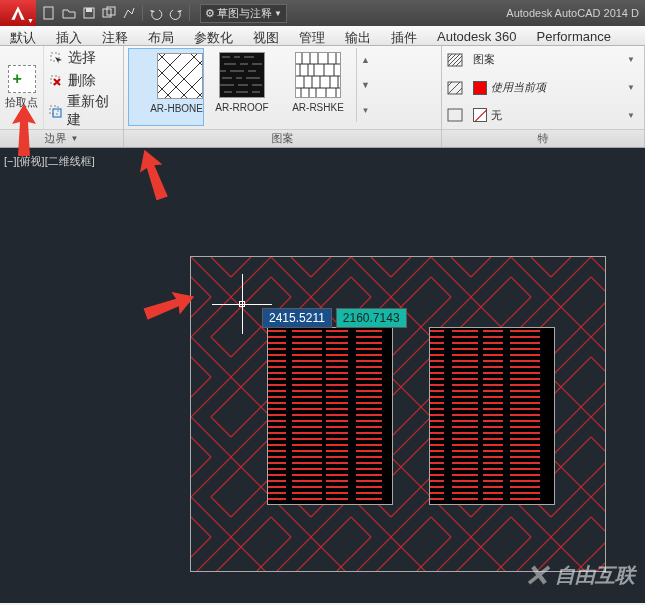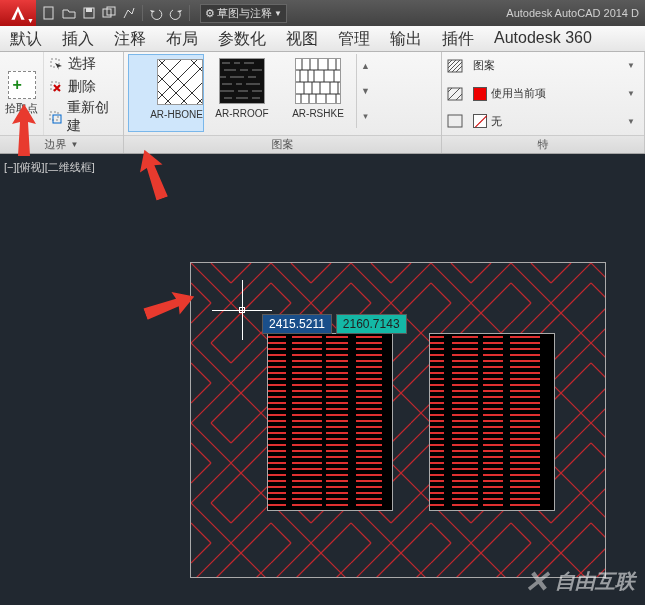--- a/index.html
+++ b/index.html
@@ -8,21 +8,21 @@
 .titlebar { height: 26px; background: linear-gradient(#5a5a5a,#424242); display: flex; align-items: center; color: #ccc; font-size: 11px; }
 .logo { width: 36px; height: 26px; background: linear-gradient(#e93a3a,#b01010); color: #fff; display: flex; align-items: center; justify-content: center; position: relative; }
 .logo svg { width: 20px; height: 20px; }
 .logo .chev { position:absolute; right:2px; bottom:2px; font-size:7px; color:#fff;}
 .qat { display: flex; gap: 2px; padding: 0 4px; }
 .qat-btn { width: 18px; height: 18px; display:flex; align-items:center; justify-content:center; color:#ddd; cursor:pointer; }
 .qat-sep { width:1px; height:16px; background:#666; margin:0 2px; align-self:center;}
 .ws-combo { margin-left:4px; display:flex; align-items:center; gap:2px; background:#3a3a3a; border:1px solid #666; padding:1px 4px; font-size:11px; color:#ddd; cursor:pointer;}
 .title-text { margin-left:auto; margin-right:6px; font-size:11px; color:#d0d0d0;}
 
-.menubar { height: 26px; background: linear-gradient(#fafafa,#e6e6e6); border-bottom:1px solid #b5b5b5; display:flex; font-size:16px; color:#333;}
+.menubar { height: 20px; background: linear-gradient(#fafafa,#e6e6e6); border-bottom:1px solid #b5b5b5; display:flex; font-size:13px; color:#333;}
 .menubar .mi { padding:3px 10px; cursor:pointer;}
 
 .ribbon { height: 102px; background: linear-gradient(#f7f7f7,#e9e9e9); border-bottom:1px solid #a5a5a5; display:flex;}
 .panel { border-right:1px solid #c5c5c5; display:flex; flex-direction:column;}
 .panel-body { flex:1; display:flex;}
 .panel-title { height:18px; background:linear-gradient(#e6e6e6,#d9d9d9); font-size:11px; color:#555; display:flex; align-items:center; justify-content:center; border-top:1px solid #ccc; cursor:pointer;}
 .panel-title .pchev { margin-left:4px; font-size:8px;}
 
 .p-boundary { width: 124px; }
 .pickpt { width:44px; display:flex; flex-direction:column; align-items:center; justify-content:center; gap:2px; font-size:11px; color:#333; cursor:pointer; border-right:1px solid #ddd;}
@@ -145,20 +145,21 @@
   <div class="mi">默认</div>
   <div class="mi">插入</div>
   <div class="mi">注释</div>
   <div class="mi">布局</div>
   <div class="mi">参数化</div>
   <div class="mi">视图</div>
   <div class="mi">管理</div>
   <div class="mi">输出</div>
   <div class="mi">插件</div>
   <div class="mi">Autodesk 360</div>
+  <div class="mi">Performance</div>
 </div>
 
 <div class="ribbon">
   <div class="panel p-boundary">
     <div class="panel-body">
       <div class="pickpt">
         <div class="pickpt-icon">
             <span class="plus">+</span>
           </div>
         <span>拾取点</span>
@@ -261,21 +262,21 @@
             </div>
         </div>
         <div class="proprow">
           <span class="icn">
               <svg width="16" height="14">
                 <rect x="1" y="1" width="14" height="12" fill="none" stroke="#555"></rect>
                 <path d="M1 5 L5 1 M1 13 L13 1 M9 13 L15 7" stroke="#555"></path>
               </svg>
             </span>
           <div class="combo">
-              <span style="display:flex;align-items:center;gap:4px;">
+              <span style="display:flex;align-items:center;gap:4px;font-style:italic;">
                 <span class="redsq"></span>
                 <span>使用当前项</span>
               </span>
               <span class="dd">▼</span>
             </div>
         </div>
         <div class="proprow">
           <span class="icn">
               <svg width="16" height="14">
                 <rect x="1" y="1" width="14" height="12" fill="none" stroke="#555"></rect>

